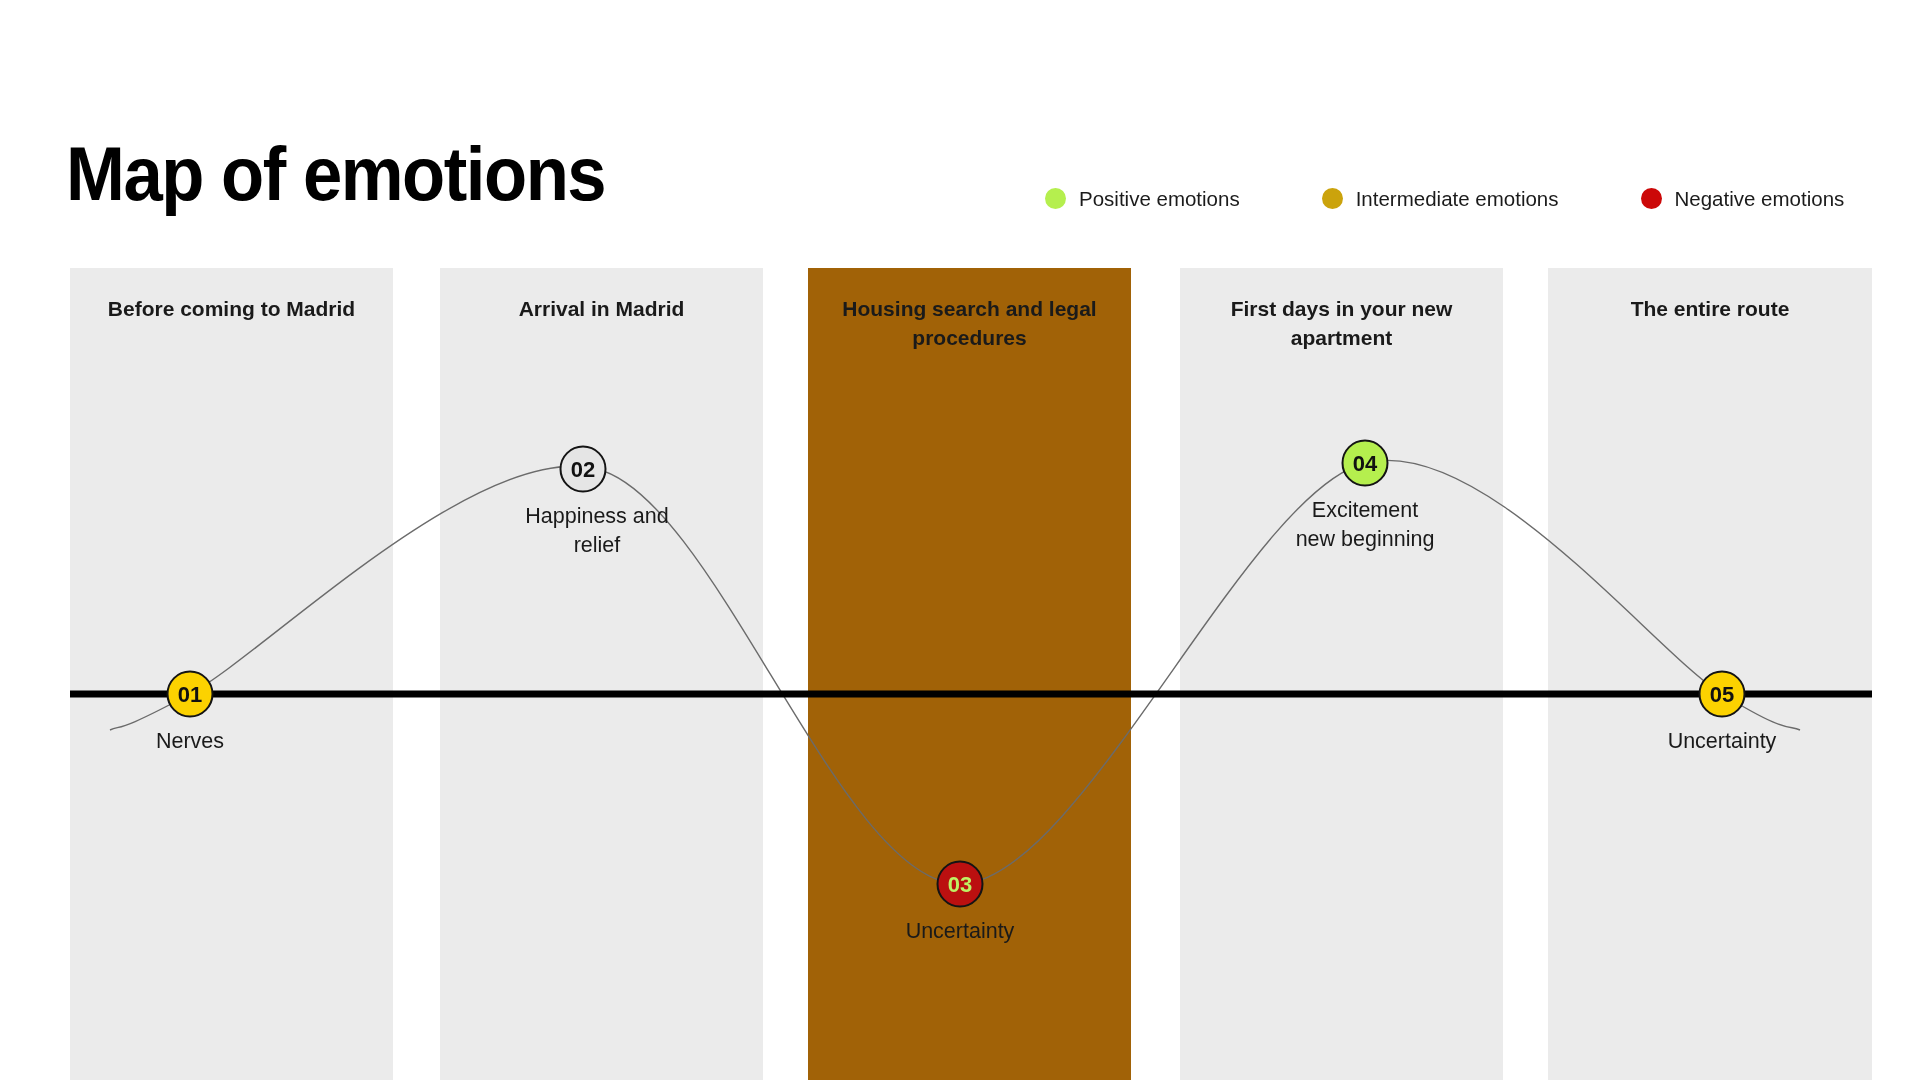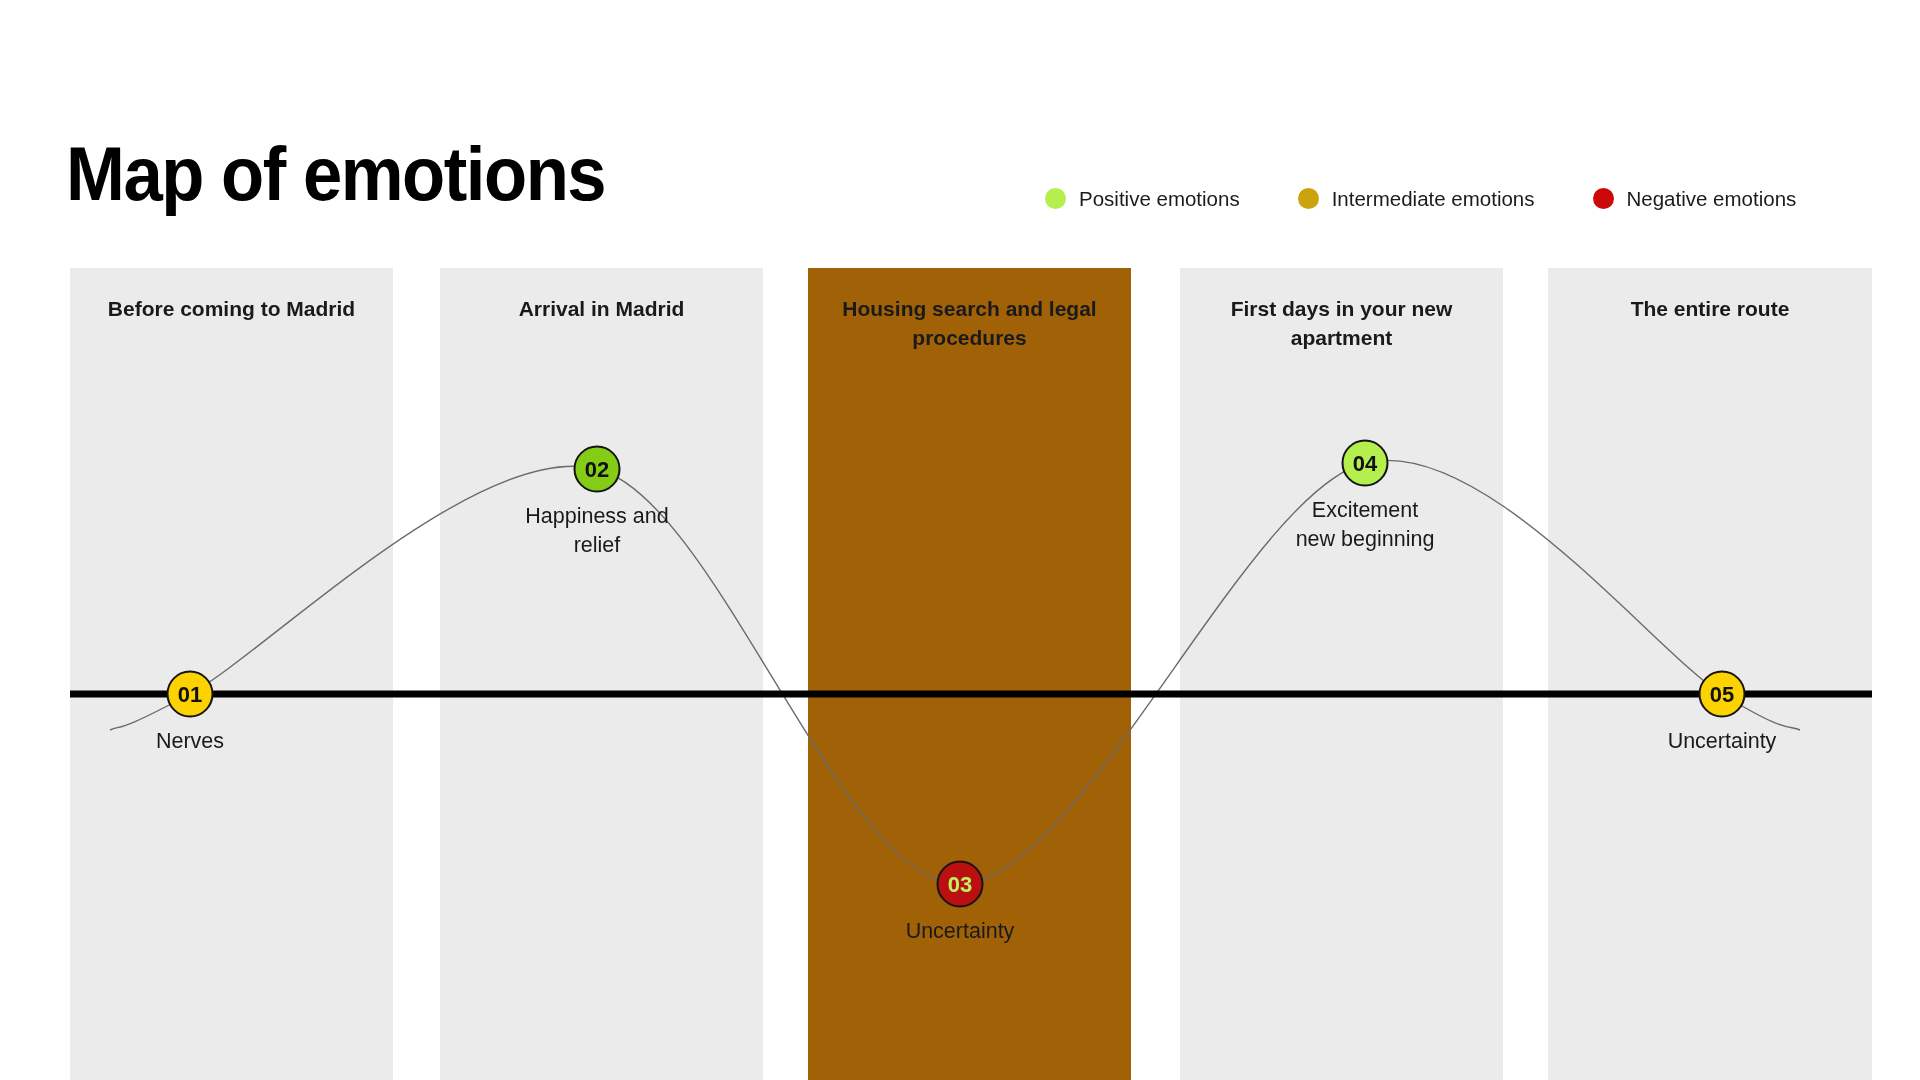--- a/index.html
+++ b/index.html
@@ -42,21 +42,21 @@
     top: 188px;
     display: flex;
     align-items: center;
     gap: 0;
     white-space: nowrap;
   }
   .legend-item {
     display: flex;
     align-items: center;
   }
-  .legend-item + .legend-item { margin-left: 58px; }
+  .legend-item + .legend-item { margin-left: 82px; }
   .legend-dot {
     width: 21px;
     height: 21px;
     border-radius: 50%;
     flex: 0 0 auto;
   }
   .legend-label {
     margin-left: 13px;
     font-size: 20.5px;
     line-height: 21px;
@@ -163,21 +163,21 @@
     </div>
 
   <svg id="journey-svg" viewBox="0 0 1920 1080">
     <path id="emotion-curve" fill="none" stroke-width="1.4" stroke="#6b6b6b" d="M 110 730 C 122.4 724.4, 114.7 734.4, 190.0 694.0 C 265.3 653.6, 477.9 439.6, 597.0 469.0 C 716.1 498.4, 841.2 884.9, 960.0 884.0 C 1078.8 883.1, 1247.1 492.4, 1365.0 463.0 C 1482.9 433.6, 1654.7 652.7, 1722.0 694.0 C 1789.3 735.3, 1787.9 724.4, 1800.0 730.0"></path>
     <line id="baseline" x1="70" y1="694" x2="1872" y2="694" stroke-width="7" stroke="#000000"></line>
   </svg>
 
   <div id="nodes-layer">
       <div class="node" style="left: 190px; top: 694px; background: rgb(252, 210, 0); color: rgb(17, 17, 17);">01</div>
       <div class="node-label" style="left: 190px; top: 727px;">Nerves</div>
-      <div class="node" style="left: 597px; top: 469px; background: #84cc16; color: rgb(17, 17, 17);">02</div>
+      <div class="node" style="left: 583px; top: 469px; background: #e5e5e5; color: rgb(17, 17, 17);">02</div>
       <div class="node-label" style="left: 597px; top: 502px;">Happiness and
 relief</div>
       <div class="node" style="left: 960px; top: 884px; background: rgb(187, 16, 16); color: #bef264;">03</div>
       <div class="node-label" style="left: 960px; top: 917px;">Uncertainty</div>
       <div class="node" style="left: 1365px; top: 463px; background: rgb(181, 239, 78); color: rgb(17, 17, 17);">04</div>
       <div class="node-label" style="left: 1365px; top: 496px;">Excitement
 new beginning</div>
       <div class="node" style="left: 1722px; top: 694px; background: rgb(252, 210, 0); color: rgb(17, 17, 17);">05</div>
       <div class="node-label" style="left: 1722px; top: 727px;">Uncertainty</div>
     </div>

